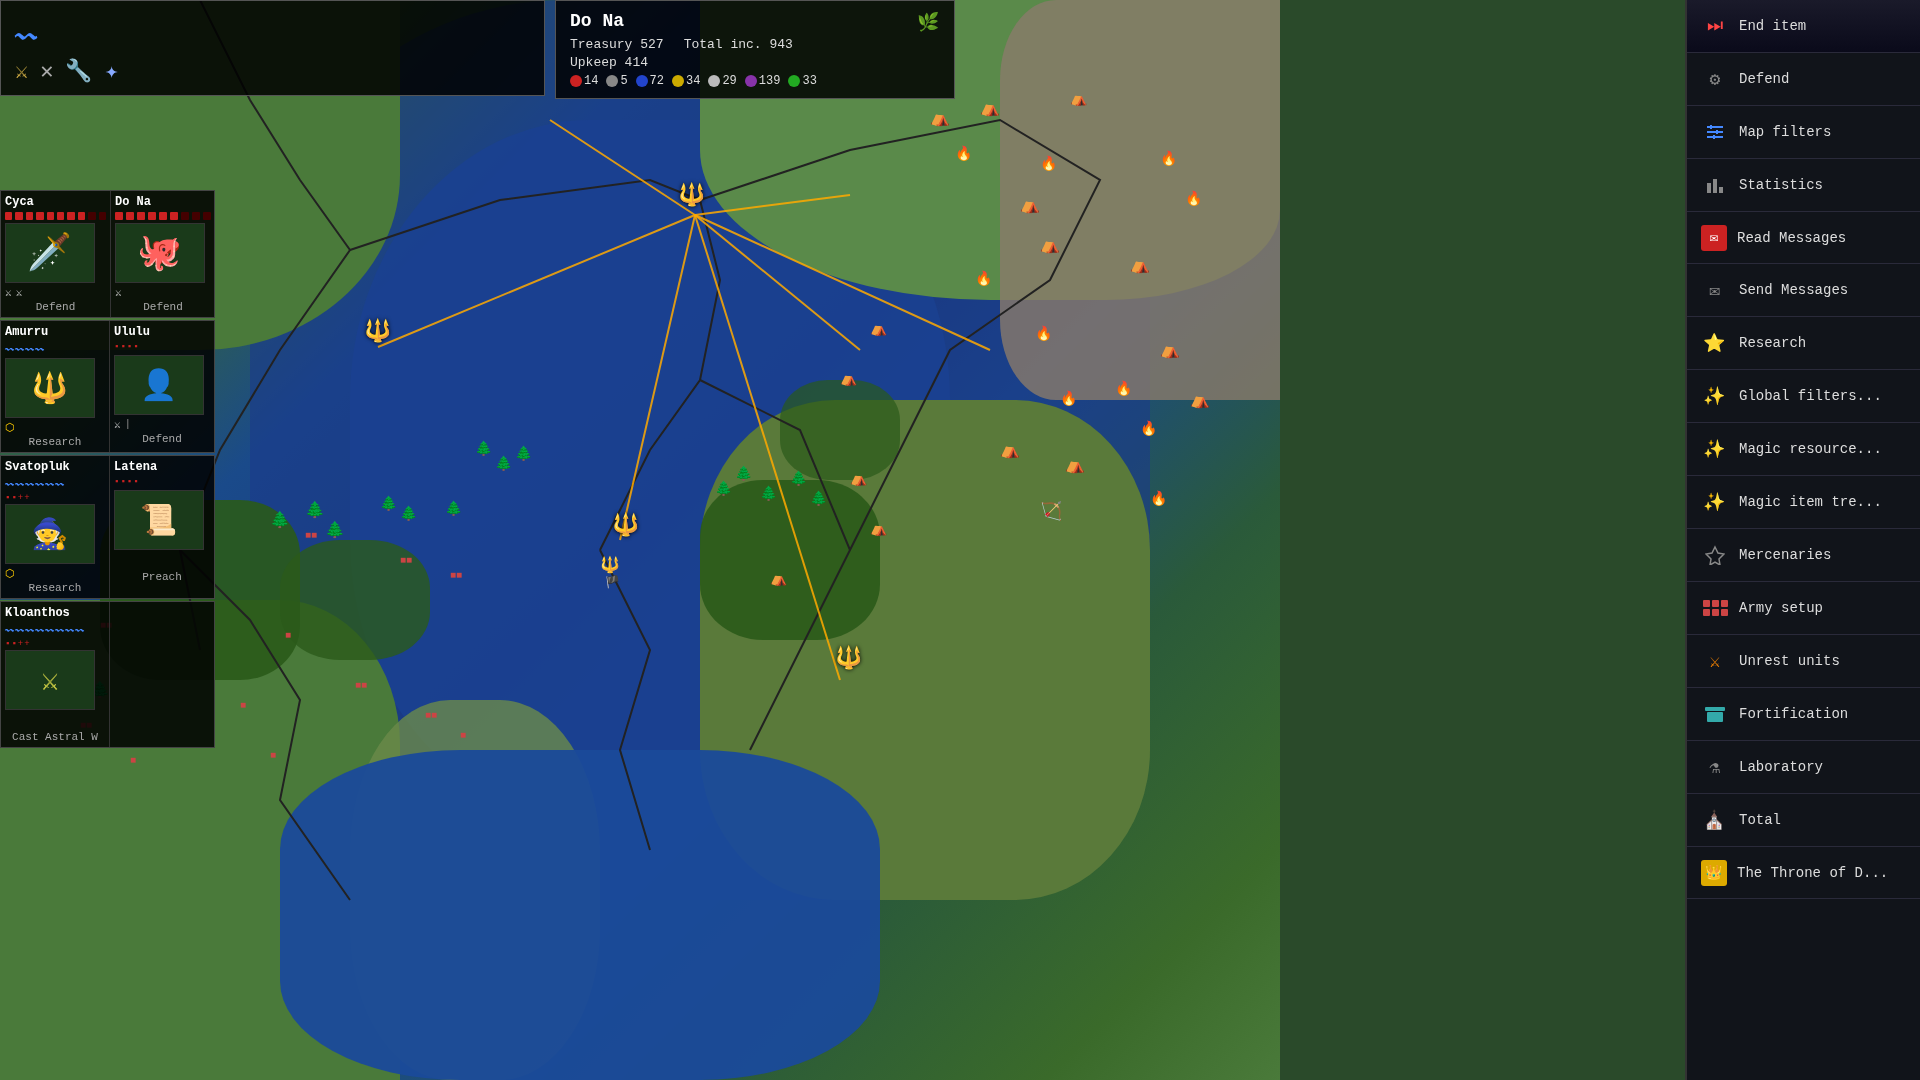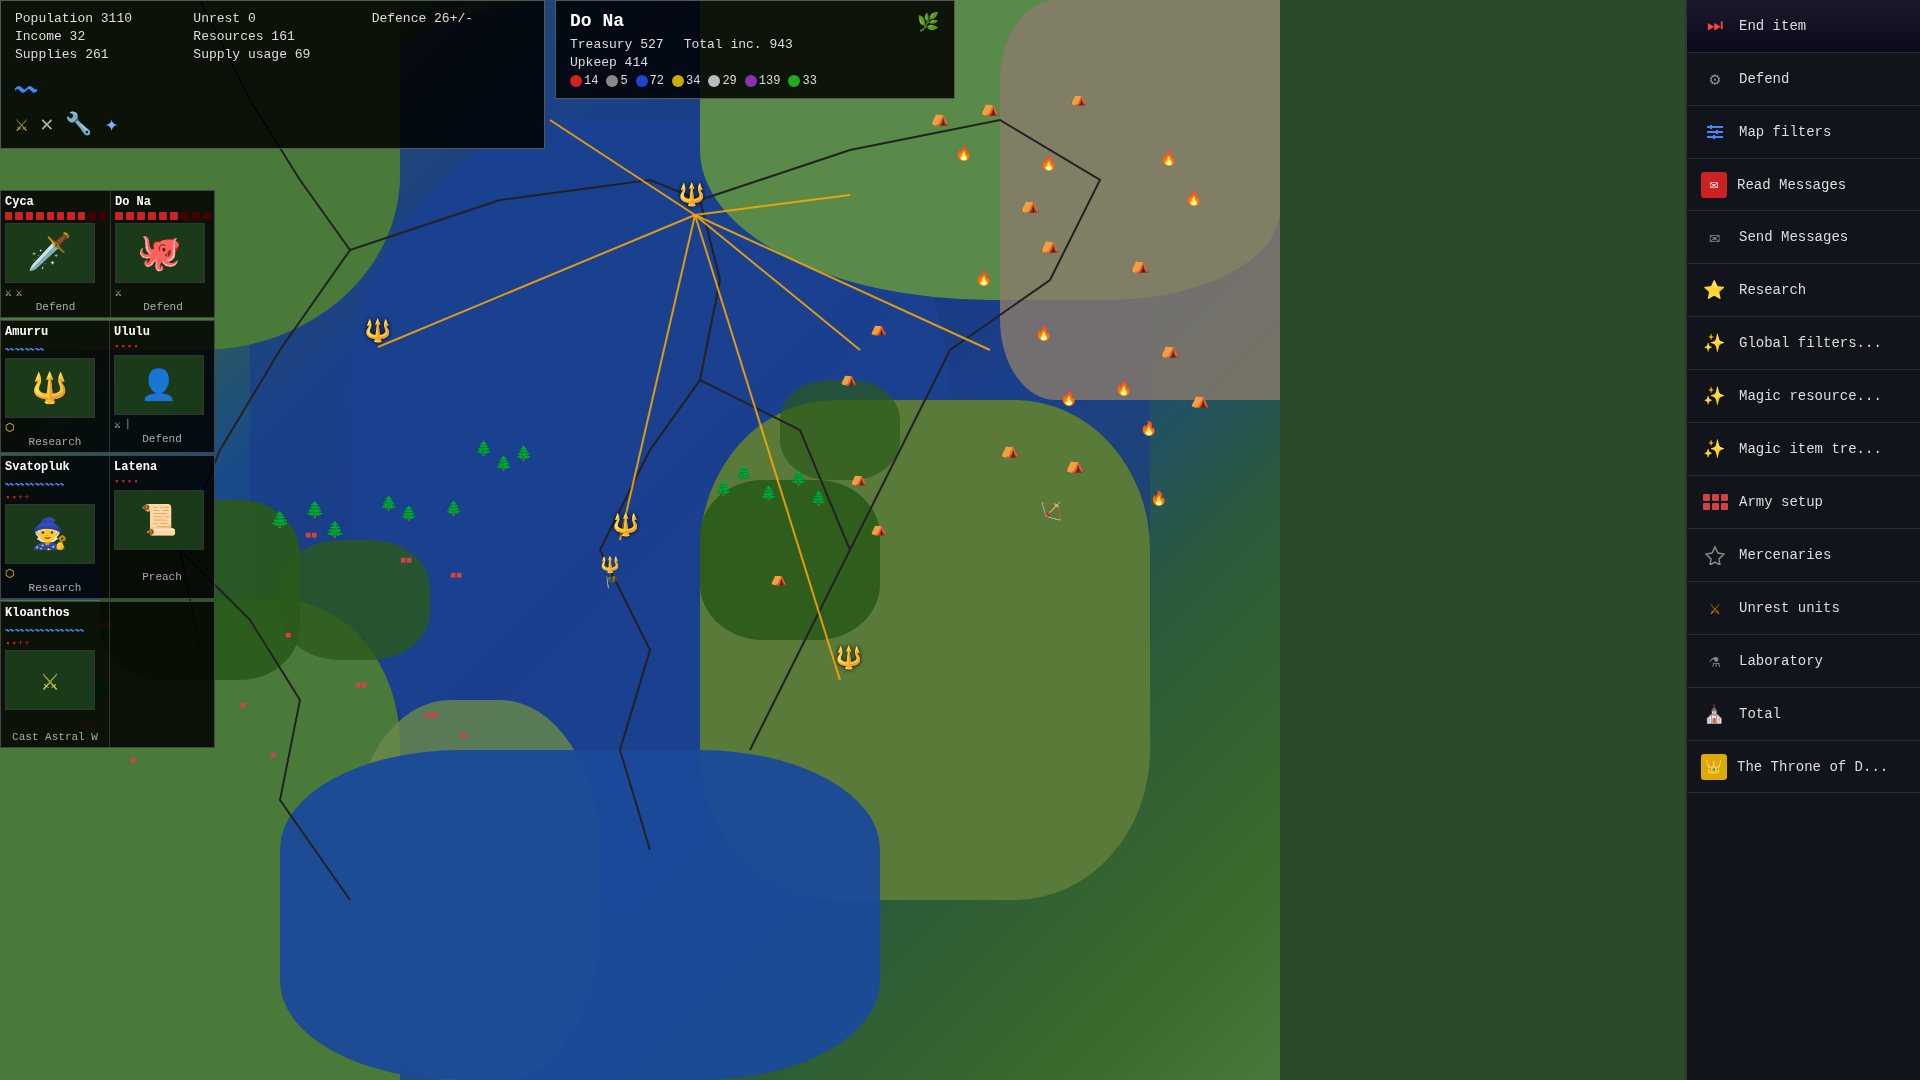--- a/index.html
+++ b/index.html
@@ -353,30 +353,20 @@
   <div style="position:absolute; left:735px; top:465px; color:#2a8a1a; font-size:14px;">🌲</div>
   <div style="position:absolute; left:760px; top:485px; color:#2a8a1a; font-size:14px;">🌲</div>
   <div style="position:absolute; left:790px; top:470px; color:#2a8a1a; font-size:14px;">🌲</div>
   <div style="position:absolute; left:810px; top:490px; color:#2a8a1a; font-size:14px;">🌲</div>
   <div style="position:absolute; left:475px; top:440px; color:#2a8a1a; font-size:14px;">🌲</div>
   <div style="position:absolute; left:495px; top:455px; color:#2a8a1a; font-size:14px;">🌲</div>
   <div style="position:absolute; left:515px; top:445px; color:#2a8a1a; font-size:14px;">🌲</div>
 </div>
 
 <div id="province-panel">
-  <div class="province-stats">
-    <span>Population 3110</span>
-    <span>Unrest 0</span>
-    <span>Defence 26+/-</span>
-    <span>Income 32</span>
-    <span>Resources 161</span>
-    <span></span>
-    <span>Supplies 261</span>
-    <span>Supply usage 69</span>
-  </div>
 
   <div class="province-icons">
     <span class="province-icon" style="color:#4488ff;">〰</span>
   </div>
 
   <div style="display:flex; gap:12px; margin-top:8px;">
     <span style="font-size:22px; color:#ccaa44;">⚔</span>
     <span style="font-size:22px; color:#aaaaaa;">✕</span>
     <span style="font-size:22px; color:#888888;">🔧</span>
     <span style="font-size:22px; color:#88aaff;">✦</span>
@@ -562,20 +552,30 @@
           <line x1="2" y1="10" x2="18" y2="10" stroke="#4488ff" stroke-width="2"></line>
           <line x1="2" y1="15" x2="18" y2="15" stroke="#4488ff" stroke-width="2"></line>
           <line x1="6" y1="3" x2="6" y2="7" stroke="#4488ff" stroke-width="2"></line>
           <line x1="12" y1="8" x2="12" y2="12" stroke="#4488ff" stroke-width="2"></line>
           <line x1="9" y1="13" x2="9" y2="17" stroke="#4488ff" stroke-width="2"></line>
         </svg>
       </div>
       <span>Map filters</span>
     </div>
 
+    <div class="sidebar-btn">
+      <div class="sidebar-btn-icon btn-gray-icon">
+        <svg width="20" height="20" viewBox="0 0 20 20" fill="none">
+          <rect x="2" y="8" width="4" height="10" fill="#888"></rect>
+          <rect x="8" y="4" width="4" height="14" fill="#888"></rect>
+          <rect x="14" y="12" width="4" height="6" fill="#888"></rect>
+        </svg>
+      </div>
+      <span>Statistics</span>
+    </div>
 
     <div class="sidebar-btn">
       <div class="sidebar-btn-icon" style="background:#cc2222; width:26px; height:26px; border-radius:3px; display:flex; align-items:center; justify-content:center;">
         <span style="color:#fff; font-size:14px;">✉</span>
       </div>
       <span>Read Messages</span>
     </div>
 
     <div class="sidebar-btn">
       <div class="sidebar-btn-icon btn-gray-icon">✉</div>
@@ -593,52 +593,59 @@
     </div>
 
     <div class="sidebar-btn">
       <div class="sidebar-btn-icon btn-purple-icon">✨</div>
       <span>Magic resource...</span>
     </div>
 
     <div class="sidebar-btn">
       <div class="sidebar-btn-icon btn-orange-icon">✨</div>
       <span>Magic item tre...</span>
+    </div>
+
+    <div class="sidebar-btn">
+      <div class="sidebar-btn-icon btn-gray-icon">
+        <svg width="20" height="20" viewBox="0 0 20 20">
+          <path d="M10 2 L13 8 L19 9 L14 14 L15 20 L10 17 L5 20 L6 14 L1 9 L7 8 Z" fill="none" stroke="#888" stroke-width="1.5"></path>
+        </svg>
+      </div>
+      <span>Mercenaries</span>
     </div>
 
     <div class="sidebar-btn">
       <div class="sidebar-btn-icon" style="display:flex; flex-direction:column; gap:2px;">
         <div style="display:flex; gap:2px;">
           <div style="width:7px;height:7px;background:#cc4444;border-radius:1px;"></div>
           <div style="width:7px;height:7px;background:#cc4444;border-radius:1px;"></div>
           <div style="width:7px;height:7px;background:#cc4444;border-radius:1px;"></div>
         </div>
         <div style="display:flex; gap:2px;">
           <div style="width:7px;height:7px;background:#cc4444;border-radius:1px;"></div>
           <div style="width:7px;height:7px;background:#cc4444;border-radius:1px;"></div>
           <div style="width:7px;height:7px;background:#cc4444;border-radius:1px;"></div>
         </div>
       </div>
       <span>Army setup</span>
     </div>
 
     <div class="sidebar-btn">
-      <div class="sidebar-btn-icon btn-gray-icon">
-        <svg width="20" height="20" viewBox="0 0 20 20">
-          <path d="M10 2 L13 8 L19 9 L14 14 L15 20 L10 17 L5 20 L6 14 L1 9 L7 8 Z" fill="none" stroke="#888" stroke-width="1.5"></path>
-        </svg>
-      </div>
-      <span>Mercenaries</span>
-    </div>
-
-    <div class="sidebar-btn">
       <div class="sidebar-btn-icon btn-orange-icon">⚔</div>
       <span>Unrest units</span>
     </div>
 
+    <div class="sidebar-btn">
+      <div class="sidebar-btn-icon" style="display:flex; flex-direction:column; align-items:center; gap:1px;">
+        <div style="width:20px;height:4px;background:#33aaaa;border-radius:1px;"></div>
+        <div style="width:16px;height:10px;background:#33aaaa;border-radius:1px;"></div>
+      </div>
+      <span>Fortification</span>
+    </div>
 
     <div class="sidebar-btn">
       <div class="sidebar-btn-icon btn-gray-icon">⚗</div>
       <span>Laboratory</span>
     </div>
 
     <div class="sidebar-btn">
       <div class="sidebar-btn-icon btn-brown-icon">⛪</div>
       <span>Total</span>
     </div>

